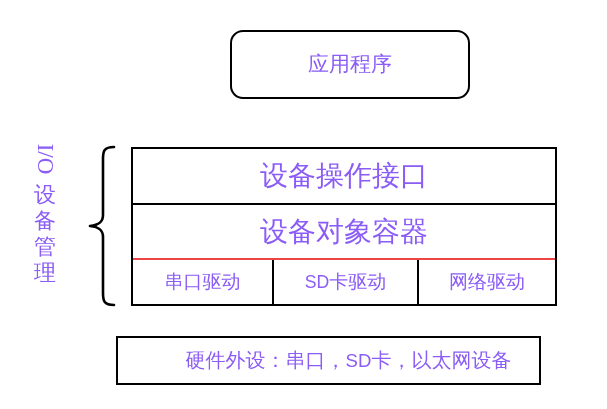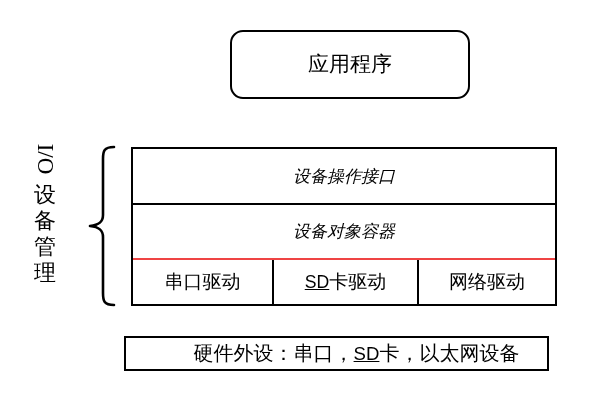--- a/index.html
+++ b/index.html
@@ -9,21 +9,21 @@
     background: #ffffff;
   }
 
   #canvas {
     position: relative;
     width: 607px;
     height: 409px;
     background: #ffffff;
     overflow: hidden;
     font-family: "Liberation Serif", "DejaVu Serif", serif;
-    color: #000000;
+    color: #8b5cf6;
     -webkit-font-smoothing: antialiased;
   }
 
   
   .box {
     position: absolute;
     box-sizing: border-box;
     border: 2px solid #000000;
     background: #ffffff;
     display: flex;
@@ -98,22 +98,21 @@
     display: flex;
     flex-direction: column;
   }
 
   .stack-row {
     box-sizing: border-box;
     display: flex;
     align-items: center;
     justify-content: center;
     background: #ffffff;
-    font-size: 17px;
-    font-style: italic;
+    font-size: 28px;
   }
 
   #row-interface {
     height: 56px;
     border-bottom: 2px solid #000000;
   }
 
   #row-container {
     height: 55px;
     border-bottom: 2px solid #ef4444;
@@ -145,29 +144,29 @@
     width: 145px;
     border-right: 2px solid #000000;
   }
 
   #driver-net {
     flex: 1 1 auto;
   }
 
   
   #hw-box {
-    left: 124px;
+    left: 116px;
     top: 336px;
     width: 425px;
-    height: 35px;
+    height: 49px;
     font-size: 20px;
     padding-left: 40px;
   }
 
-  .sd-mono { font-family: "Liberation Sans", sans-serif; font-size: 0.93em; text-decoration: underline; }
+  .sd-mono { font-family: "Liberation Sans", sans-serif; font-size: 0.93em; }
 </style>
 </head>
 <body>
 
 <div id="canvas">
 
   <div class="box" id="app-box">
     <span>应用程序</span>
   </div>
 

